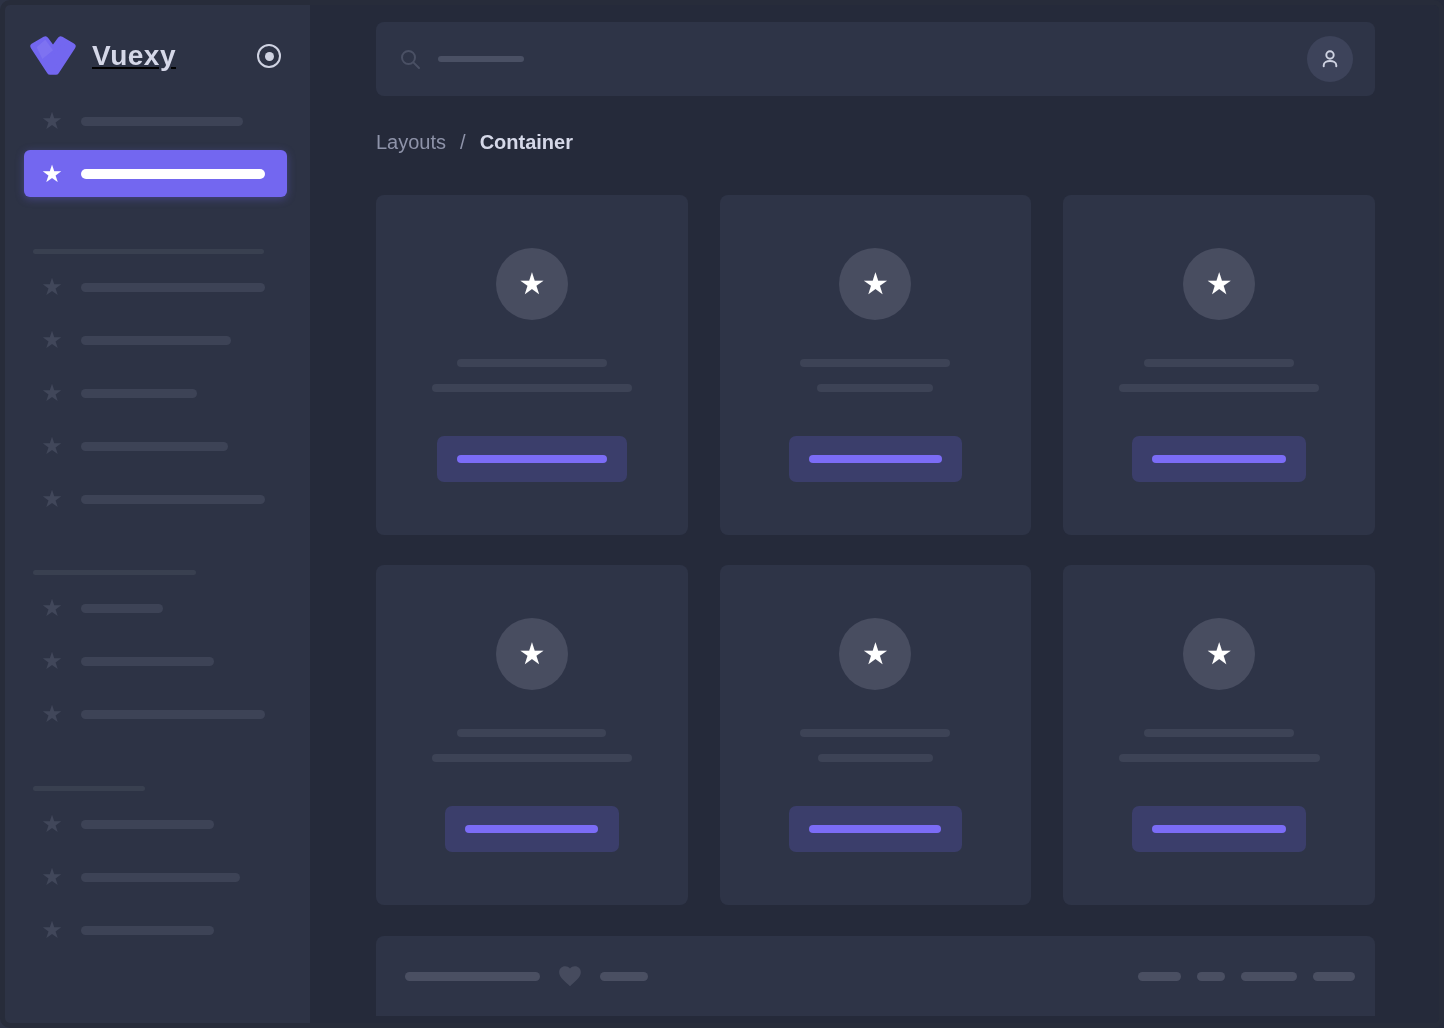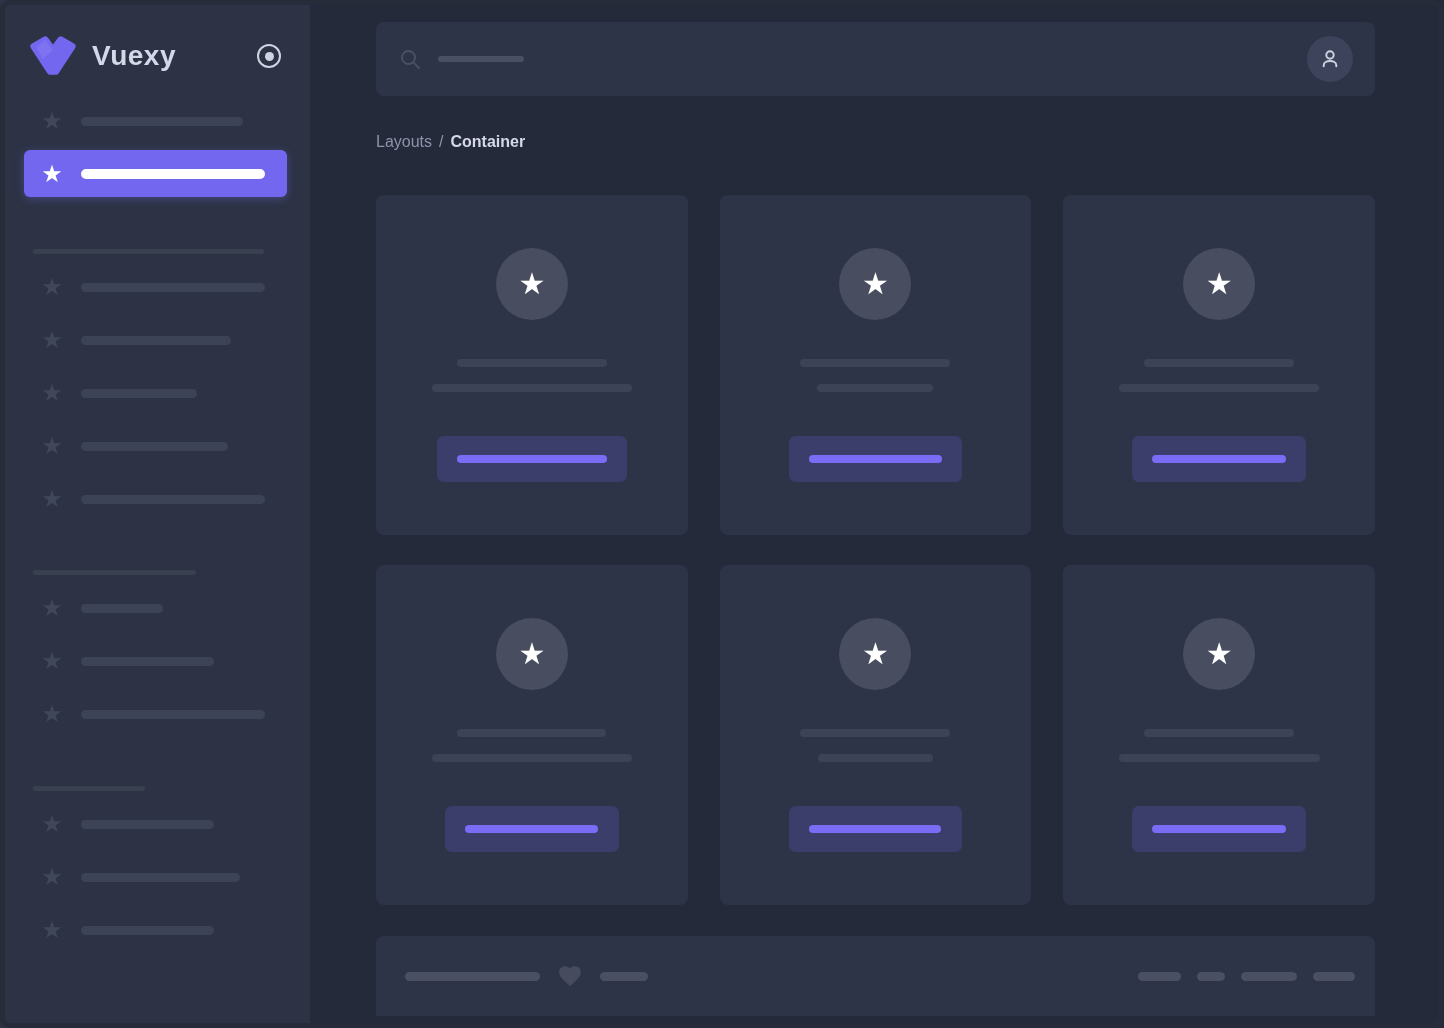--- a/index.html
+++ b/index.html
@@ -35,21 +35,21 @@
   }
 
   
   .sidebar{
     position:absolute;left:0;top:0;bottom:0;width:310px;
     background:var(--sidebar_bg);
     z-index:1;
   }
   .side-header{
     display:flex;align-items:center;
-    padding:34px 27px 0 28px;height:78px;
+    padding:34px 27px 0 28px;height:78px;text-decoration:underline;
   }
   .logo{width:50px;height:44px;display:inline-flex;flex:0 0 auto;}
   .app-title{
     font-size:28px;font-weight:700;color:var(--text_bright);
     margin-left:14px;letter-spacing:.5px;flex:1;
   }
   .collapse-toggle{
     background:none;border:none;cursor:pointer;
     width:28px;height:28px;display:flex;align-items:center;justify-content:center;
   }
@@ -99,22 +99,22 @@
   }
   .search-bar .bar{height:6px;width:86px;background:var(--skeleton_light);margin-left:16px;}
   .spacer{flex:1;}
   .avatar-btn{
     width:46px;height:46px;border-radius:50%;border:none;cursor:pointer;
     background:var(--avatar_btn_bg);
     display:flex;align-items:center;justify-content:center;
   }
 
   .breadcrumb{
-    margin-top:36px;font-size:16px;line-height:20px;
-    color:var(--text_muted);display:flex;gap:7px;
+    margin-top:36px;font-size:20px;line-height:20px;
+    color:var(--text_muted);display:flex;gap:14px;
   }
   .bc-link{cursor:pointer;}
   .bc-current{color:var(--text_bright);font-weight:700;}
 
   .grid{
     margin-top:43px;
     display:grid;grid-template-columns:repeat(3,1fr);
     gap:30px 32px;
   }
   .card{

